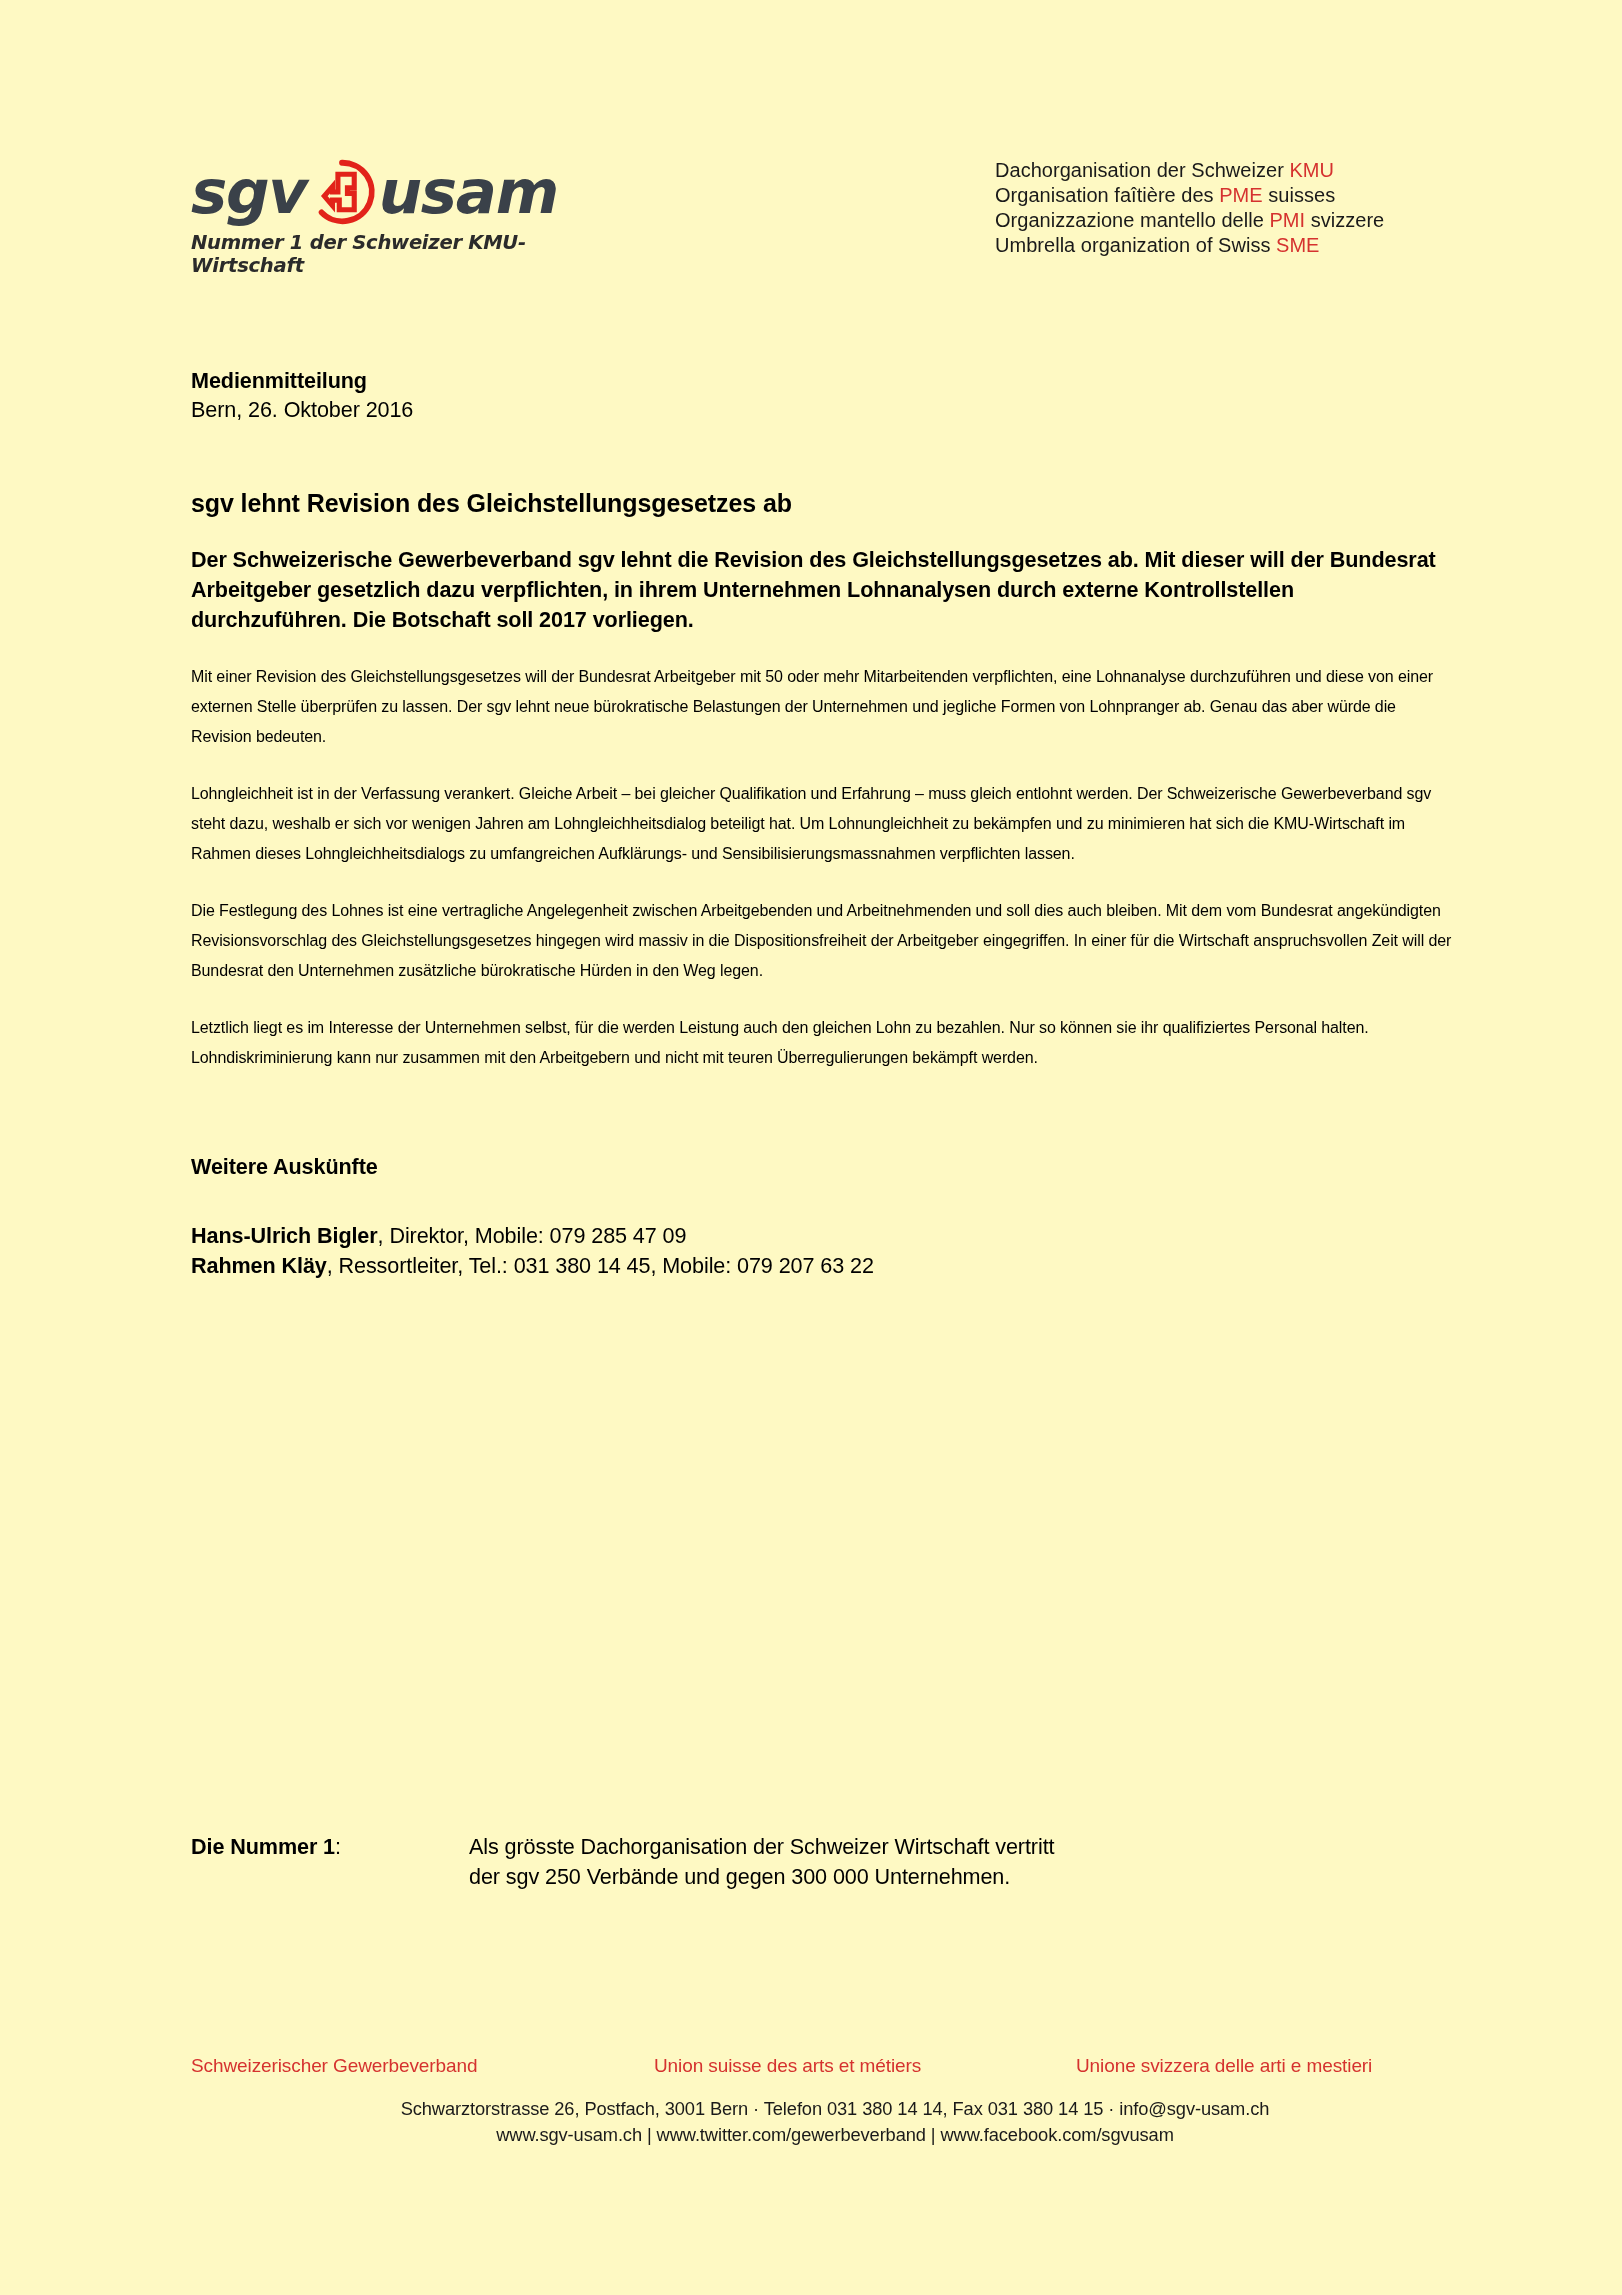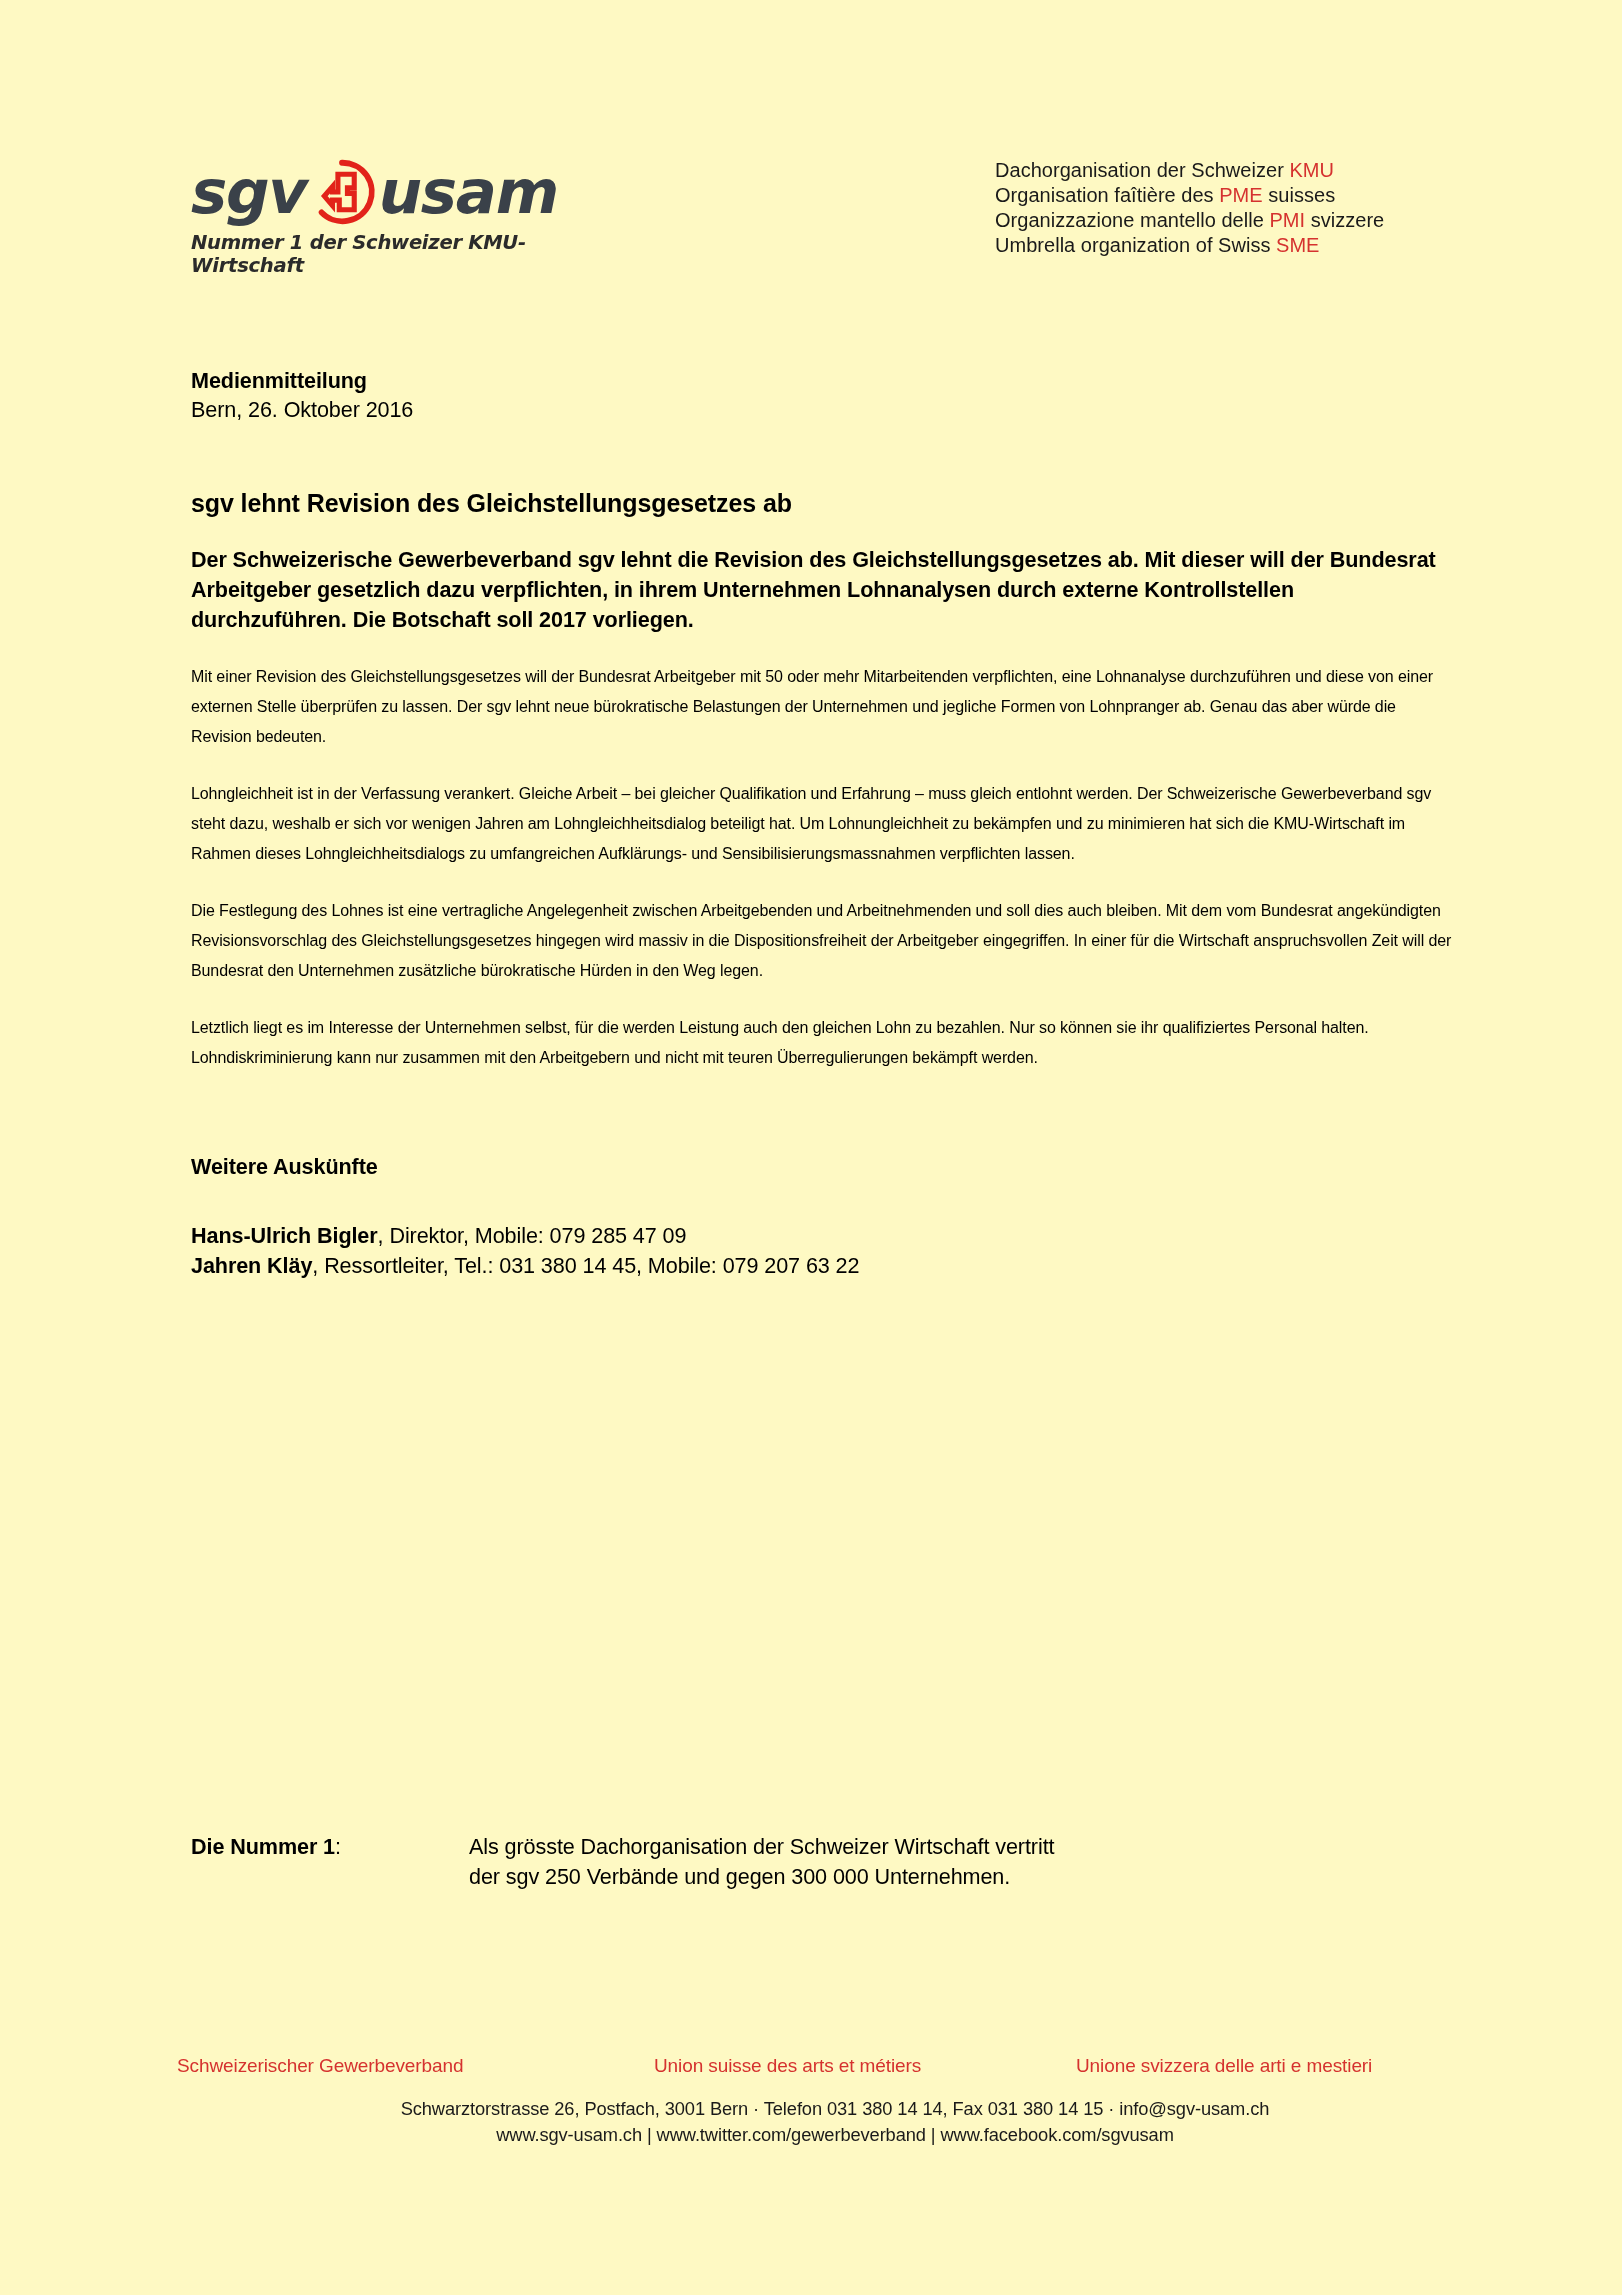--- a/index.html
+++ b/index.html
@@ -184,21 +184,21 @@
     color: #d5322f;
     font-size: 19px;
     letter-spacing: -0.1px;
   }
 
   .footer-org {
     position: absolute;
     white-space: nowrap;
   }
 
-  .footer-org.o1 { left: 177px; }
+  .footer-org.o1 { left: 191px; }
   .footer-org.o2 { left: 654px; }
   .footer-org.o3 { left: 1076px; }
 
   .footer-lines {
     text-align: center;
     margin-top: 11px;
     font-size: 18.3px;
     line-height: 26px;
     color: #1a1a1a;
     letter-spacing: -0.1px;
@@ -257,21 +257,21 @@
     <p class="body-par">Die Festlegung des Lohnes ist eine vertragliche Angelegenheit zwischen Arbeitgebenden und Arbeitnehmenden und soll dies auch bleiben. Mit dem vom Bundesrat angekündigten Revisionsvorschlag des Gleichstellungsgesetzes hingegen wird massiv in die Dispositionsfreiheit der Arbeitgeber eingegriffen. In einer für die Wirtschaft anspruchsvollen Zeit will der Bundesrat den Unternehmen zusätzliche bürokratische Hürden in den Weg legen.</p>
     <p class="body-par">Letztlich liegt es im Interesse der Unternehmen selbst, für die werden Leistung auch den gleichen Lohn zu bezahlen. Nur so können sie ihr qualifiziertes Personal halten. Lohndiskriminierung kann nur zusammen mit den Arbeitgebern und nicht mit teuren Überregulierungen bekämpft werden.</p>
 
     <div class="section-head">Weitere Auskünfte</div>
 
     <div class="contact-list">
       <div class="contact-line">
         <b>Hans-Ulrich Bigler</b><span>, Direktor, Mobile: 079 285 47 09</span>
       </div>
       <div class="contact-line">
-        <b>Jahren Kläy</b><span>, Ressortleiter, Tel.: 031 380 14 45, Mobile: 079 207 63 22</span>
+        <b>Rahmen Kläy</b><span>, Ressortleiter, Tel.: 031 380 14 45, Mobile: 079 207 63 22</span>
       </div>
     </div>
 
   </div>
 
   <div class="nummer-block">
     <div class="nummer-label">
       <b>Die Nummer 1</b><span>:</span>
     </div>
     <div class="nummer-text">

